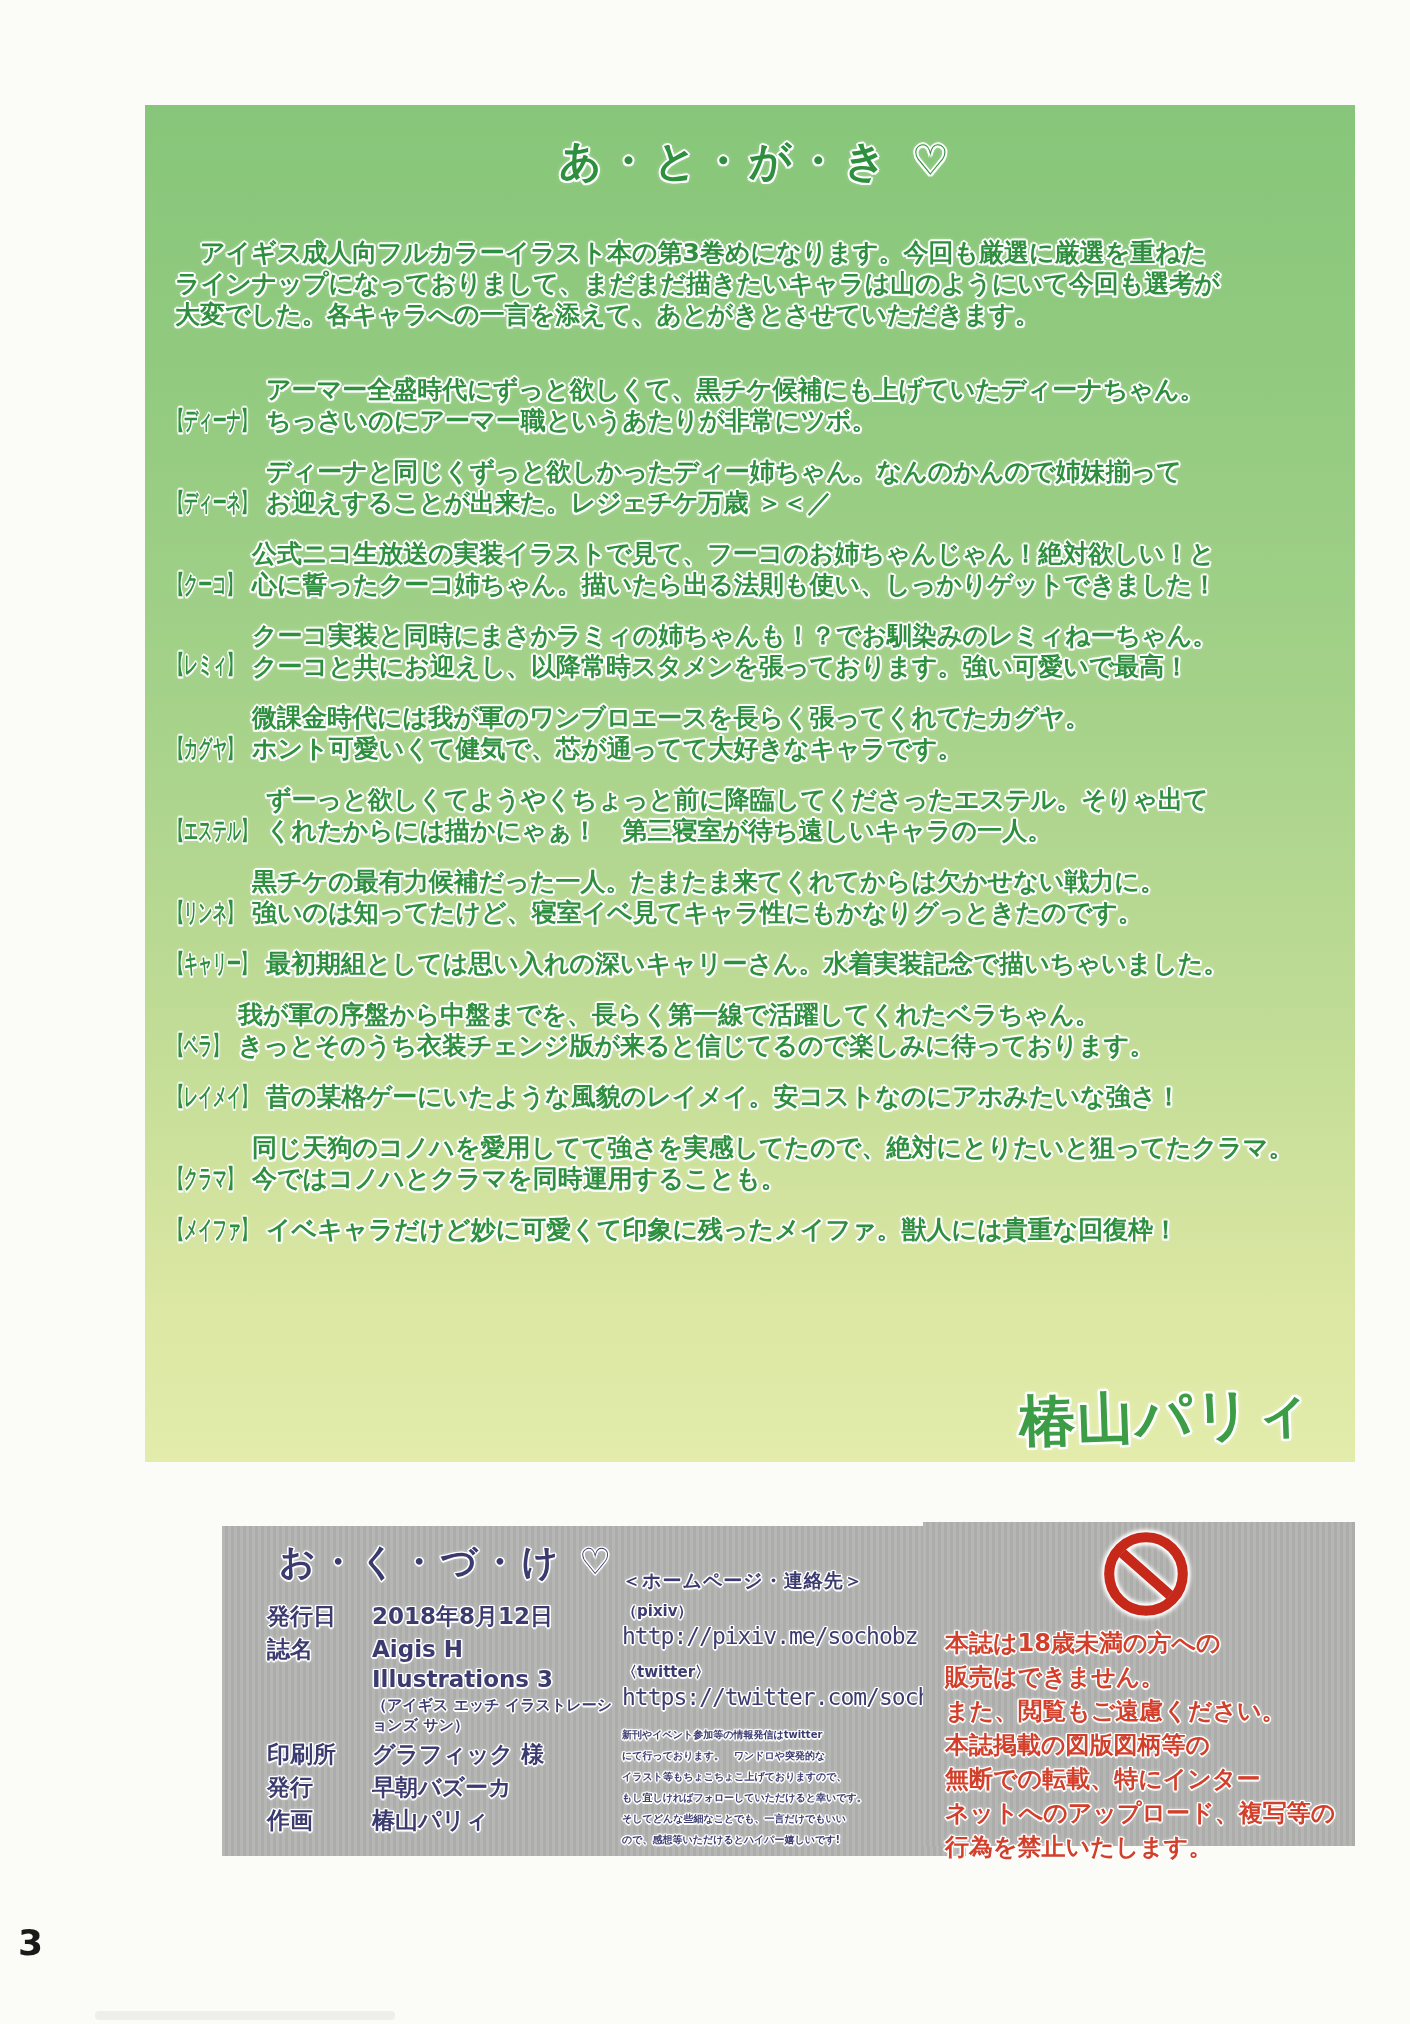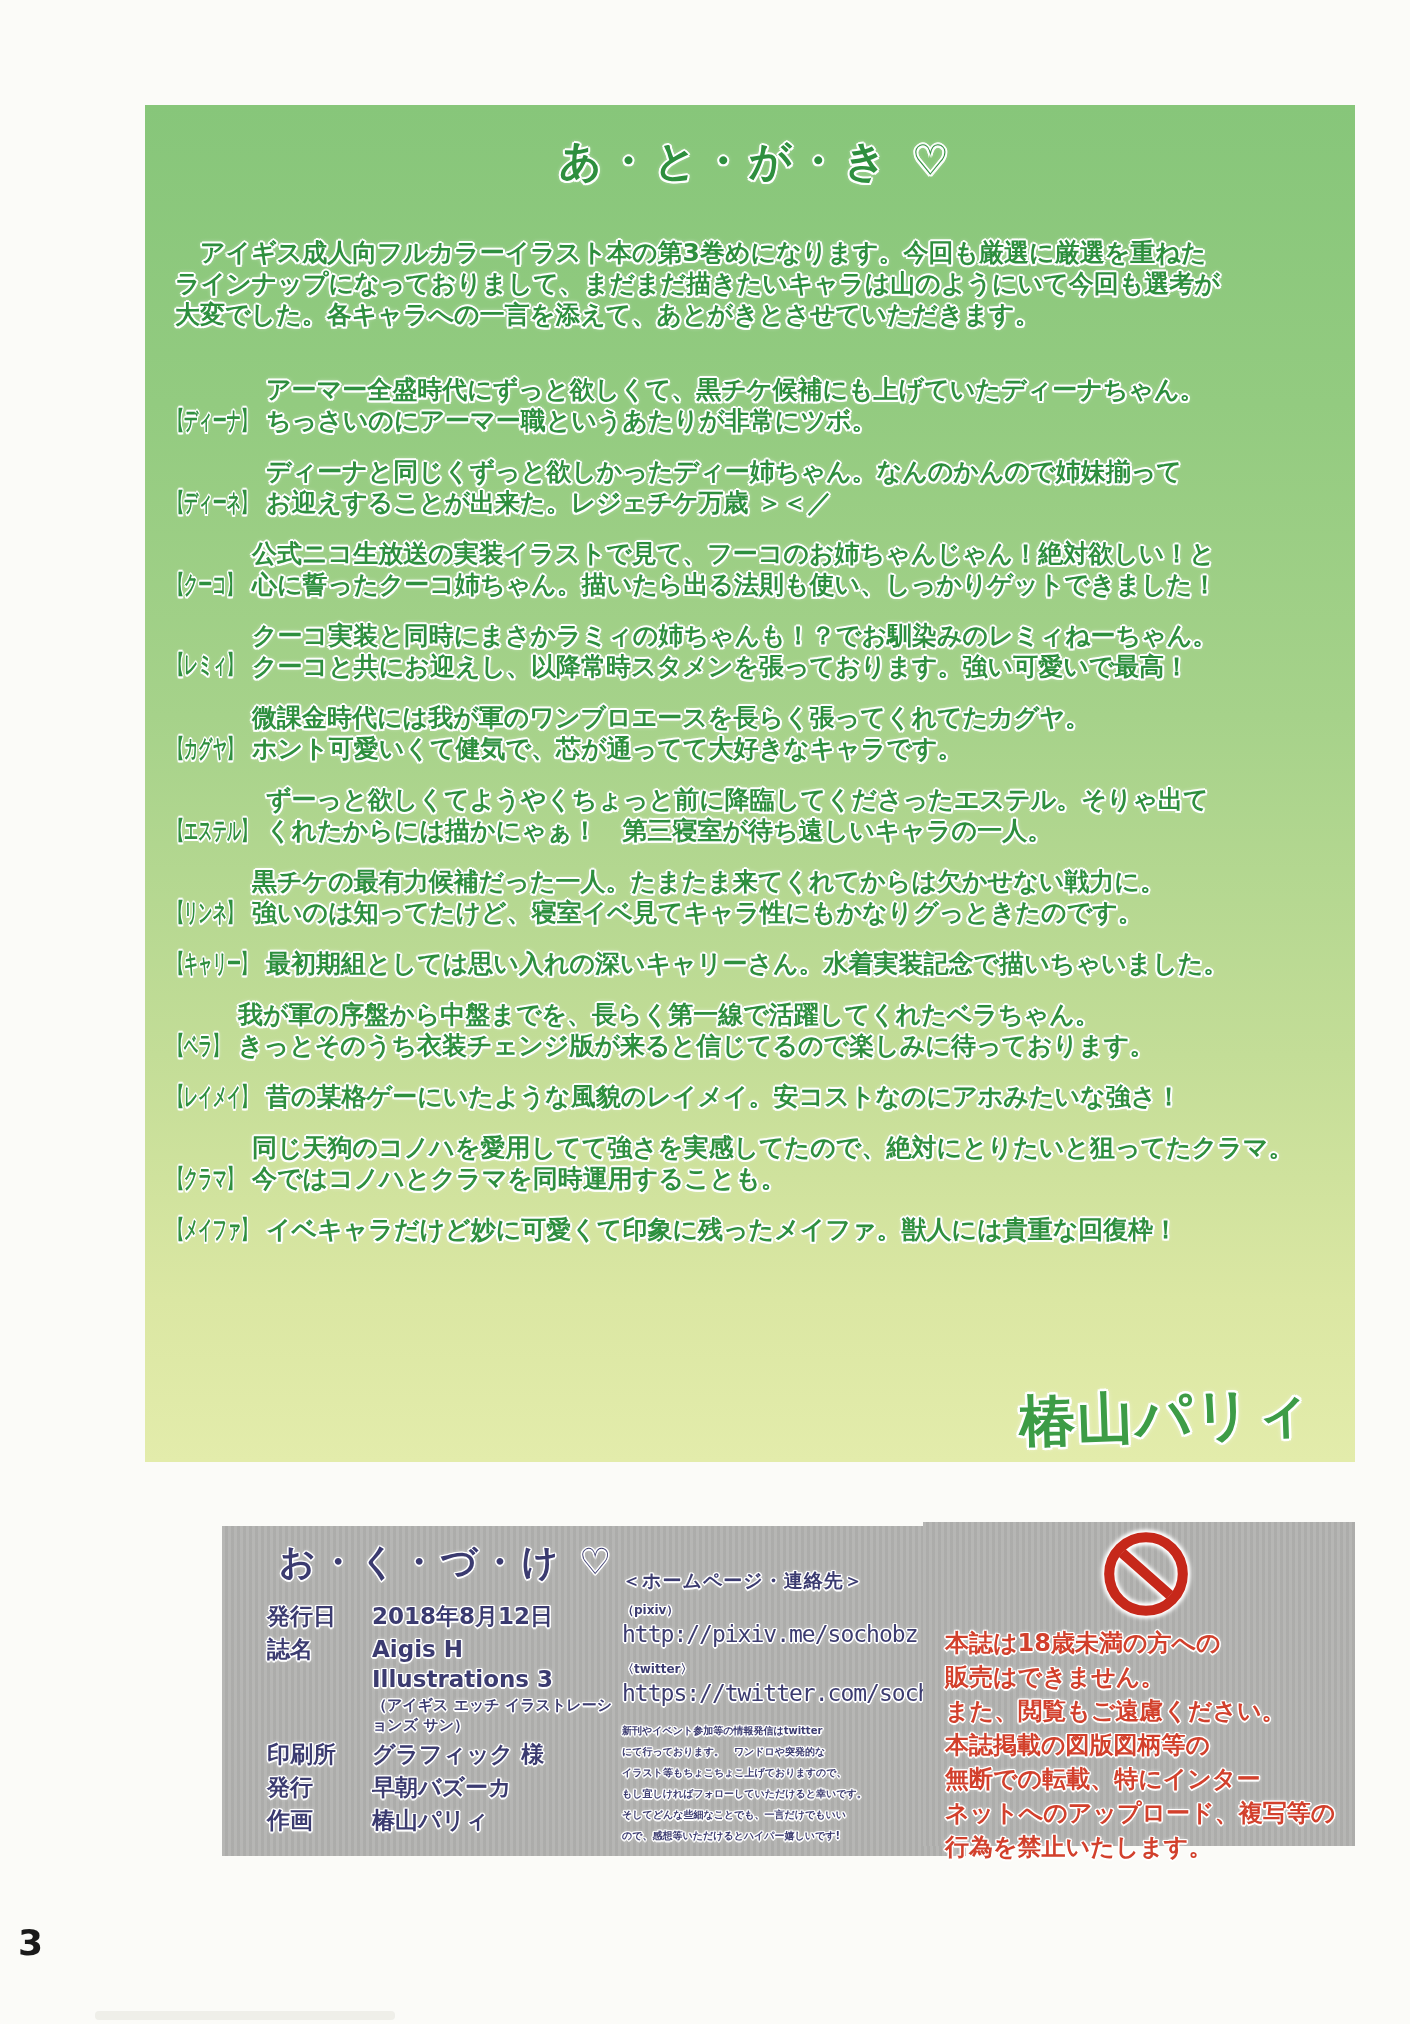--- a/index.html
+++ b/index.html
@@ -47,21 +47,21 @@
       1px 1px 0 #fff,-1px 1px 0 #fff,1px -1px 0 #fff,-1px -1px 0 #fff,0 0 4px rgba(255,255,255,.9);
   }
   .colophon{left:190px;top:1526px;width:744px;height:330px;box-sizing:border-box;padding:10px 18px 10px 45px;margin-left:32px;}
   .col-title{margin:2px 0 14px 12px;font-size:36px;letter-spacing:4px;}
   .col-fields{width:360px;}
   .col-row{display:flex;font-size:23px;line-height:30px;margin-bottom:3px;}
   .col-row-label{flex:0 0 105px;}
   .col-note{font-size:15px;line-height:20px;margin:-2px 0 4px 105px;}
   .col-contact{position:absolute;left:400px;top:42px;width:300px;}
   .contact-header{font-size:19px;letter-spacing:1px;margin-bottom:8px;}
-  .contact-sub{font-size:12px;margin-bottom:2px;}
+  .contact-sub{font-size:15px;margin-bottom:2px;}
   .contact-url{font-size:23px;font-family:"DejaVu Sans Mono",monospace;font-weight:normal;margin-bottom:14px;letter-spacing:-1px;}
   .contact-note{font-size:10px;line-height:21px;white-space:pre-line;margin-top:6px;}
   
   .warning{left:923px;top:1522px;width:432px;height:324px;box-sizing:border-box;padding:6px 8px 0 22px;text-align:left;}
   .no-icon{width:100%;text-align:center;height:96px;}
   .no-icon svg{filter:drop-shadow(0 0 2px #fff) drop-shadow(0 0 2px #fff) drop-shadow(0 0 1px #fff);}
   .warning-text{
     margin-top:2px;font-size:24px;line-height:34px;white-space:pre-line;font-weight:bold;
     color:#d2402c;
     text-shadow:1.5px 0 0 #fff,-1.5px 0 0 #fff,0 1.5px 0 #fff,0 -1.5px 0 #fff,

